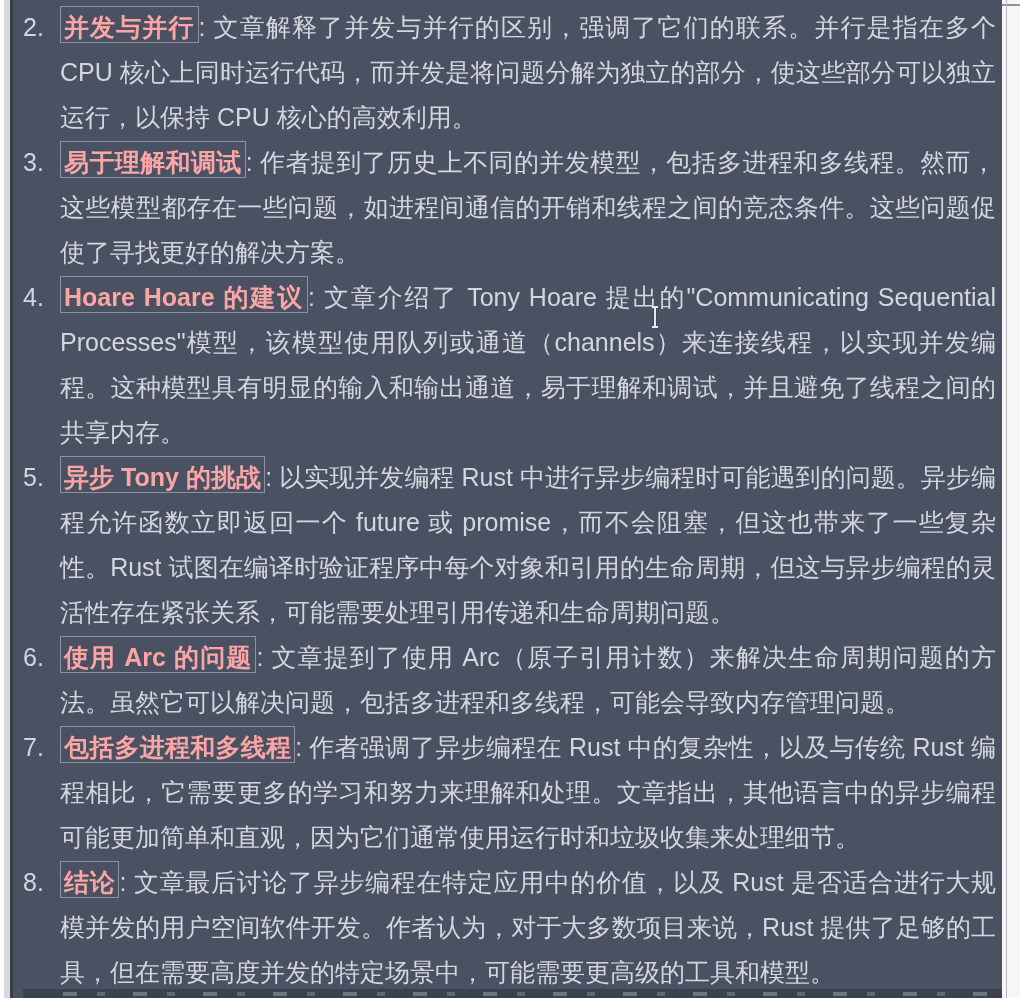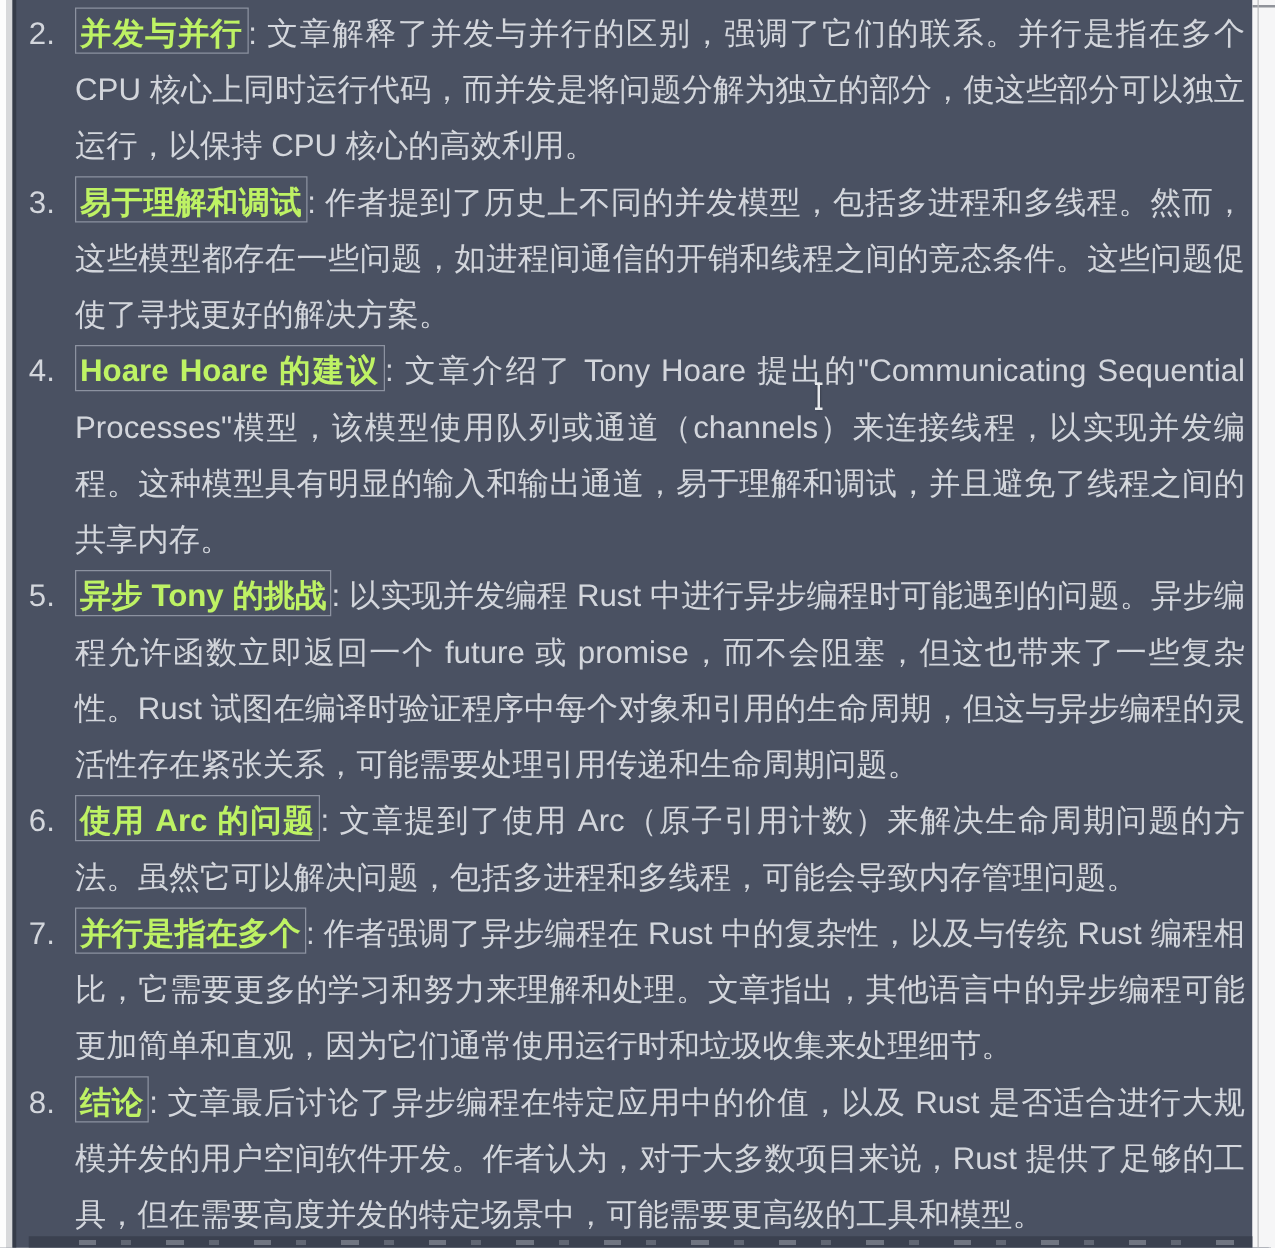--- a/index.html
+++ b/index.html
@@ -27,21 +27,21 @@
     position:absolute;left:0;top:4px;width:100%;height:2px;background:#90939a;
   }
   .doc{
     position:absolute;left:0;top:0;width:100%;height:100%;
     padding:5px 6px 0 0;box-sizing:border-box;
     color:#d3d6dc;font-size:25px;line-height:45px;text-align:justify;
   }
   .item{position:relative;padding-left:47px;}
   .item .num{position:absolute;left:10px;top:0;width:34px;text-align:left;}
   .hbox{
-    font-weight:bold;color:#bef264;
+    font-weight:bold;color:#fca5a5;
     border:1px solid rgba(195,201,212,0.55);
     padding:6px 3px 1px 3px;
   }
   .sep{color:#d3d6dc;}
   .bottom-strip{
     position:absolute;left:10px;bottom:0;width:992px;height:9px;
     background:#3b4150;
     overflow:hidden;
   }
   .bottom-strip .marks{
@@ -88,21 +88,21 @@
       <span class="hbox">异步 Tony 的挑战</span><span class="sep">: </span><span>以实现并发编程 Rust 中进行异步编程时可能遇到的问题。异步编程允许函数立即返回一个 future 或 promise，而不会阻塞，但这也带来了一些复杂性。Rust 试图在编译时验证程序中每个对象和引用的生命周期，但这与异步编程的灵活性存在紧张关系，可能需要处理引用传递和生命周期问题。</span>
     </div>
 
     <div class="item">
       <span class="num">6.</span>
       <span class="hbox">使用 Arc 的问题</span><span class="sep">: </span><span>文章提到了使用 Arc（原子引用计数）来解决生命周期问题的方法。虽然它可以解决问题，包括多进程和多线程，可能会导致内存管理问题。</span>
     </div>
 
     <div class="item">
       <span class="num">7.</span>
-      <span class="hbox">并行是指在多个</span><span class="sep">: </span><span>作者强调了异步编程在 Rust 中的复杂性，以及与传统 Rust 编程相比，它需要更多的学习和努力来理解和处理。文章指出，其他语言中的异步编程可能更加简单和直观，因为它们通常使用运行时和垃圾收集来处理细节。</span>
+      <span class="hbox">包括多进程和多线程</span><span class="sep">: </span><span>作者强调了异步编程在 Rust 中的复杂性，以及与传统 Rust 编程相比，它需要更多的学习和努力来理解和处理。文章指出，其他语言中的异步编程可能更加简单和直观，因为它们通常使用运行时和垃圾收集来处理细节。</span>
     </div>
 
     <div class="item">
       <span class="num">8.</span>
       <span class="hbox">结论</span><span class="sep">: </span><span>文章最后讨论了异步编程在特定应用中的价值，以及 Rust 是否适合进行大规模并发的用户空间软件开发。作者认为，对于大多数项目来说，Rust 提供了足够的工具，但在需要高度并发的特定场景中，可能需要更高级的工具和模型。</span>
     </div>
 
   </div>
 
   <div class="bottom-strip">

